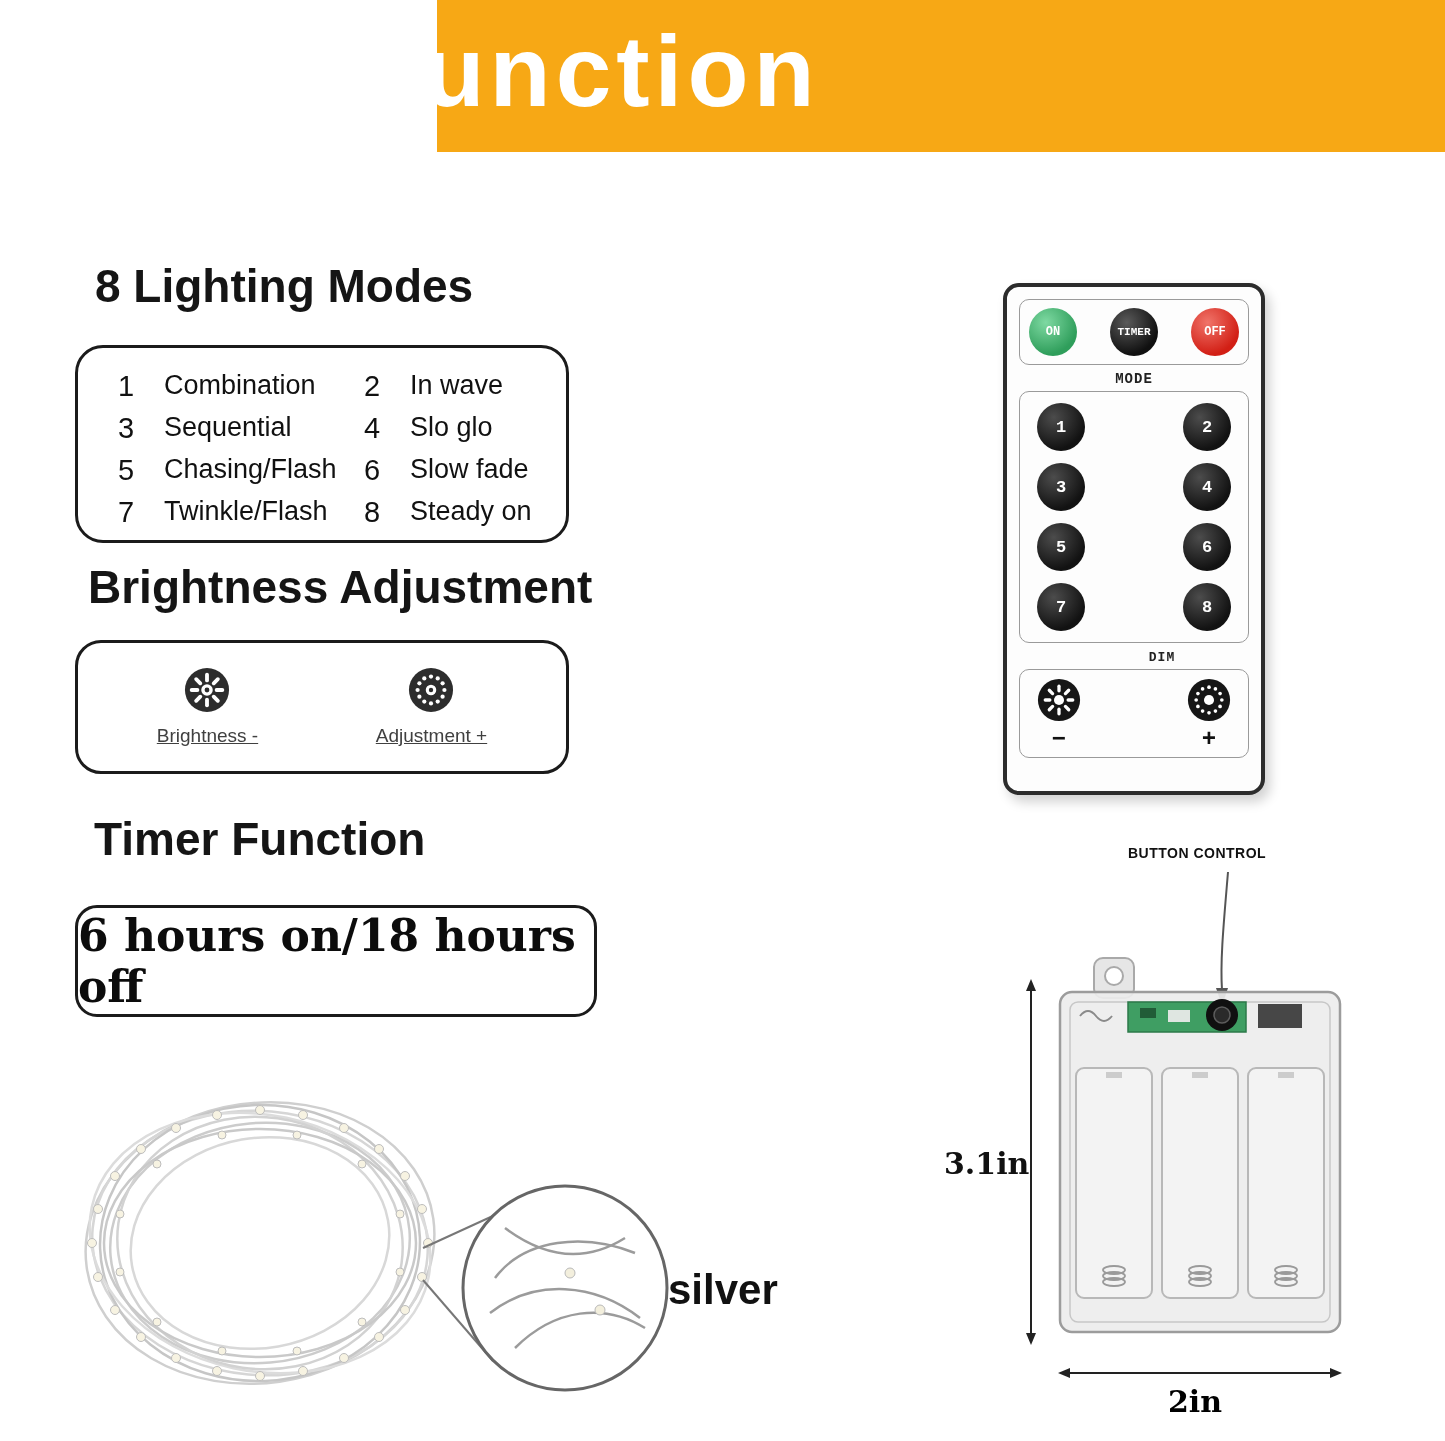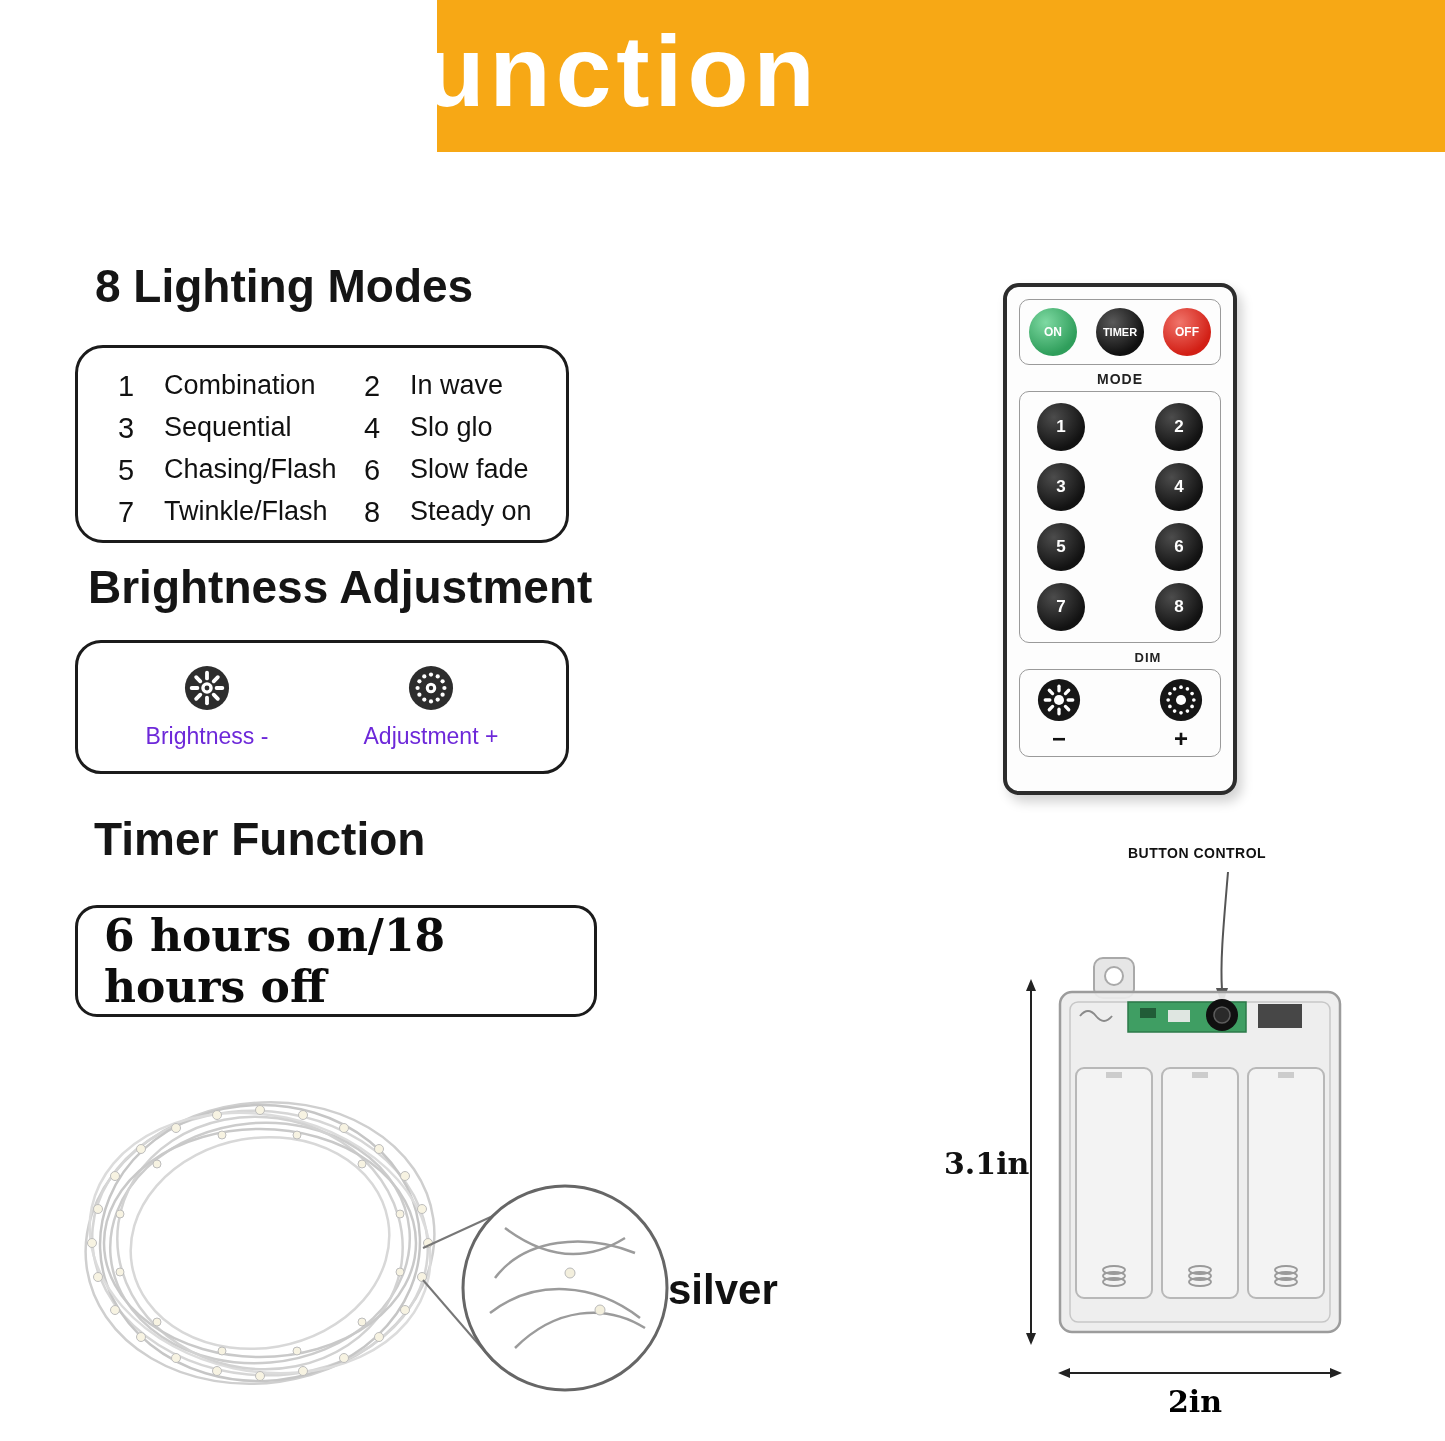--- a/index.html
+++ b/index.html
@@ -17,28 +17,28 @@
   
   .obox { border:3px solid #1b1b1b; border-radius:28px; background:#ffffff; }
 
   .modes-box { left:75px; top:345px; width:494px; height:198px; padding:22px 26px 14px 40px;
                display:grid; grid-template-columns:32px 186px 32px 1fr; column-gap:14px; row-gap:9px; align-content:start; }
   .mode-num { font-size:29px; color:#111; }
   .mode-label { font-size:27px; color:#111; }
 
   .brightness-box { left:75px; top:640px; width:494px; height:134px; display:flex; justify-content:space-around; align-items:center; padding:0 20px; }
   .bri-item { display:flex; flex-direction:column; align-items:center; gap:8px; }
-  .bri-label { font-size:23px; color:#6d28d9; }
+  .bri-label { font-size:19px; color:#404040;text-decoration:underline; }
 
   .timer-box { left:75px; top:905px; width:522px; height:112px; border-radius:22px; display:flex; align-items:center; justify-content:center; }
-  .timer-text { font-family:"DejaVu Serif", serif; font-size:44px; font-weight:600; color:#0c0c0c;padding-left:26px; }
-
-  
-  .remote { left:1003px; top:283px; width:234px; height:512px; background:#fdfdfd; border:4px solid #2c2c2c; border-radius:16px;
-            box-shadow:5px 7px 12px rgba(0,0,0,0.18); padding:12px 12px 0 12px; }
+  .timer-text { font-family:"DejaVu Serif", serif; font-size:44px; font-weight:600; color:#0c0c0c; }
+
+  
+  .remote { left:1003px; top:283px; width:262px; height:512px; background:#fdfdfd; border:4px solid #2c2c2c; border-radius:16px;
+            box-shadow:5px 7px 12px rgba(0,0,0,0.18); padding:12px 12px 0 12px;font-family:Liberation Mono, monospace; }
   .r-topbox { border:1.5px solid #9a9a9a; border-radius:10px; height:66px; display:flex; align-items:center; justify-content:space-between; padding:0 9px; }
   .rbtn { width:48px; height:48px; border-radius:50%; display:flex; align-items:center; justify-content:center; color:#fff; font-weight:bold; font-size:12px; }
   .rbtn-on    { background:radial-gradient(circle at 35% 30%, #7ed9a2, #2f9e5b 70%); }
   .rbtn-timer { background:radial-gradient(circle at 35% 30%, #5a5a5a, #101010 70%); font-size:11px; }
   .rbtn-off   { background:radial-gradient(circle at 35% 30%, #f0746a, #d21f15 70%); }
   .r-mode-label { text-align:center; font-size:14px; font-weight:600; color:#222; letter-spacing:1px; margin-top:6px; }
   .r-modebox { border:1.5px solid #9a9a9a; border-radius:10px; margin-top:4px; padding:11px 17px;
                display:grid; grid-template-columns:48px 48px; justify-content:space-between; row-gap:12px; }
   .num-btn { width:48px; height:48px; border-radius:50%; background:radial-gradient(circle at 35% 30%, #4c4c4c, #121212 70%);
              color:#fff; font-weight:bold; font-size:17px; display:flex; align-items:center; justify-content:center; }

